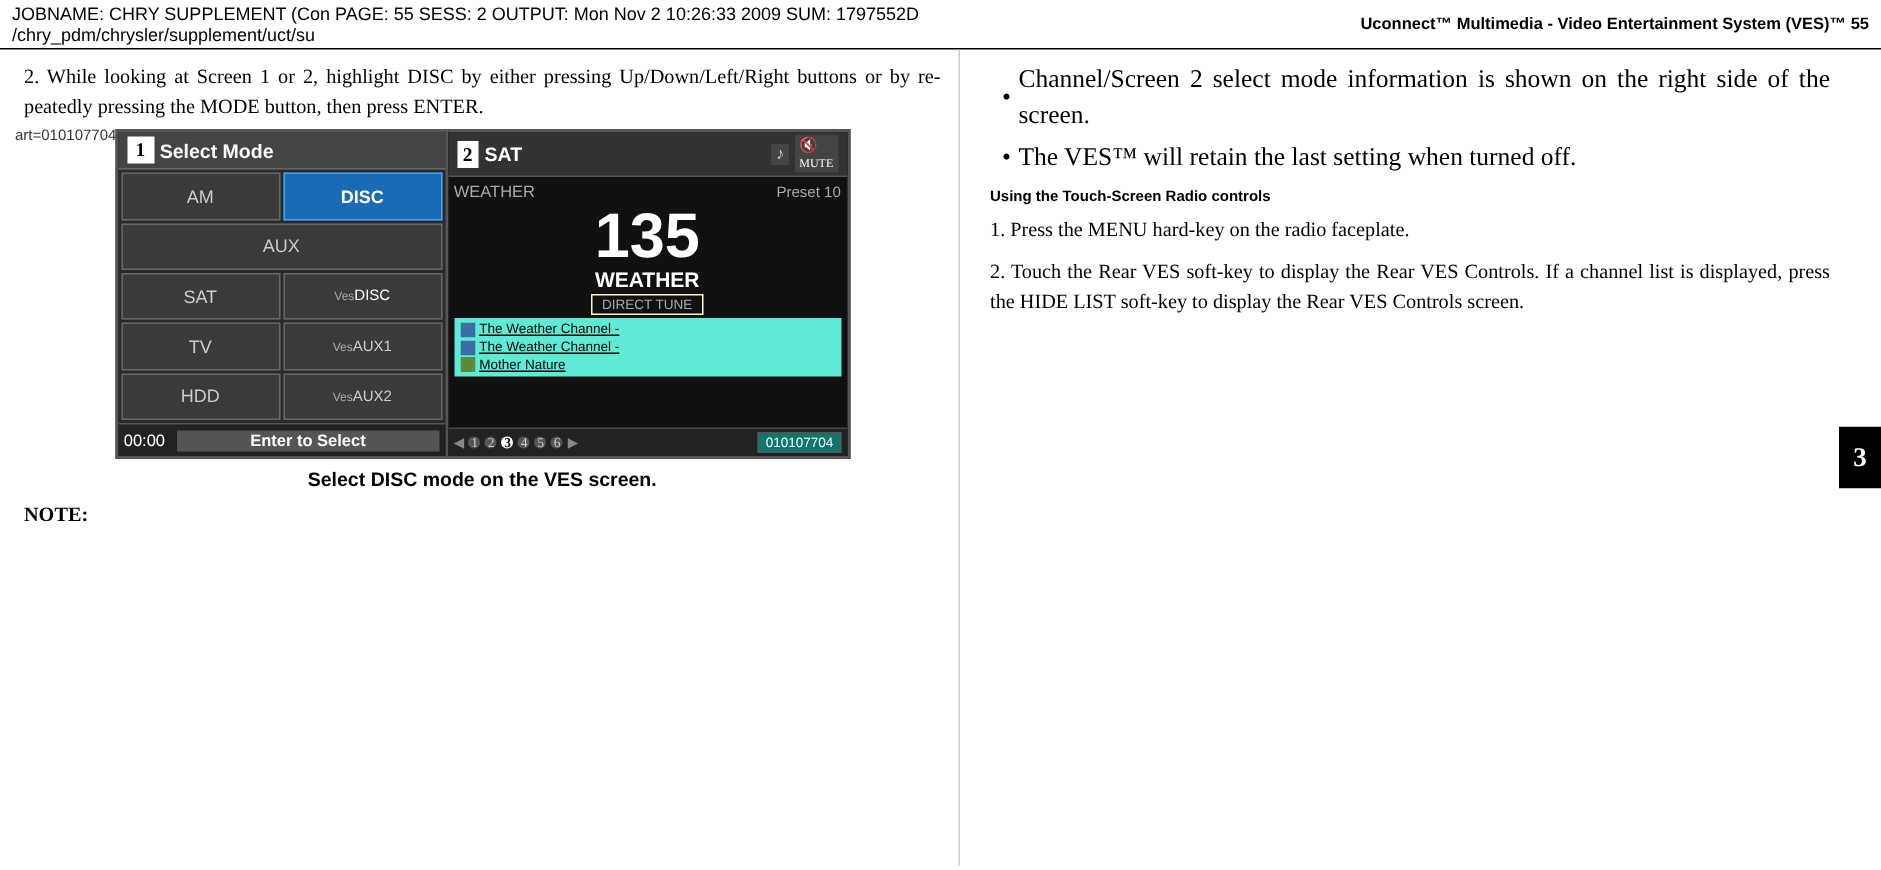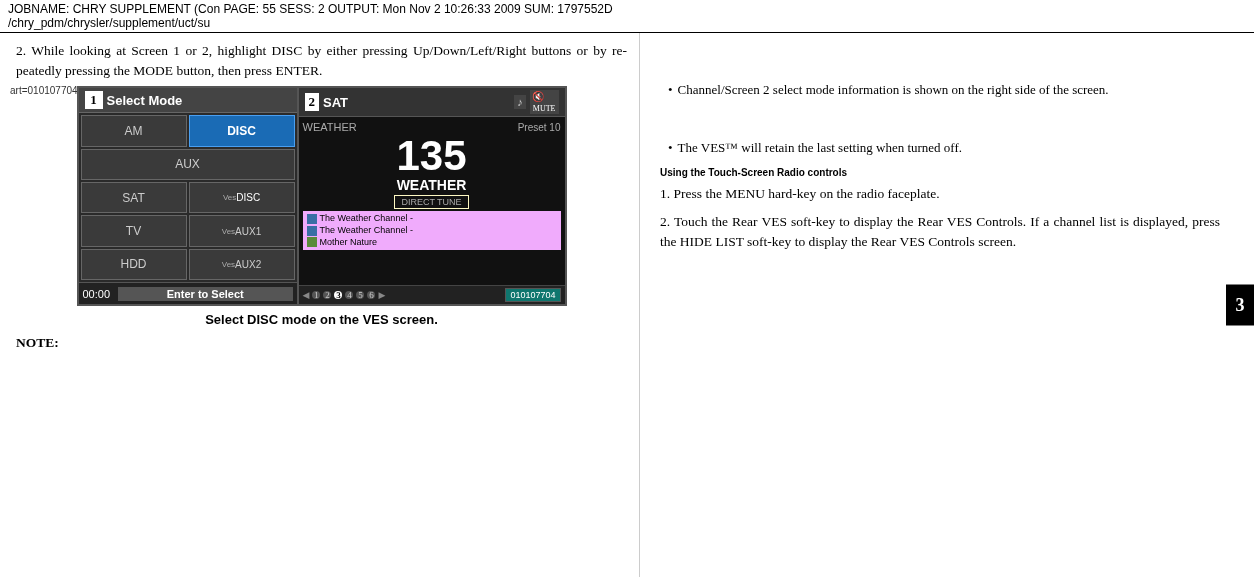--- a/index.html
+++ b/index.html
@@ -284,24 +284,25 @@
     .ves-direct-tune {
       border: 1px solid #fef9c3;
       color: #aaa;
       font-family: Arial, sans-serif;
       font-size: 9px;
       padding: 1px 6px;
       margin-top: 2px;
     }
 
     .ves-program-list {
-      background: #f0abfc;
+      background: #5eead4;
       width: 100%;
       padding: 2px 4px;
       margin-top: 2px;
+      text-decoration: underline;
     }
 
     .ves-program-item {
       display: flex;
       align-items: center;
       gap: 3px;
       font-size: 9px;
       font-family: Arial, sans-serif;
       color: #000;
       line-height: 1.3;
@@ -410,25 +411,24 @@
     .right-bullet-list {
       list-style: none;
       padding-left: 8px;
       margin-bottom: 10px;
     }
 
     .right-bullet-list li {
       display: flex;
       align-items: center;
       gap: 5px;
-      font-size: 13px;
+      font-size: 17px;
       line-height: 1.4;
       margin-bottom: 4px;
       text-align: justify;
-      margin-top: 40px;
     }
 
     .right-bullet-list li::before {
       content: "•";
       flex-shrink: 0;
     }
 
     .section-heading {
       font-weight: bold;
       font-size: 10px;
@@ -459,20 +459,21 @@
     }
   </style>
 </head>
 <body>
 
 <div class="top-header">
   <div class="top-header-left">
     <div>JOBNAME: CHRY SUPPLEMENT (Con  PAGE: 55  SESS: 2  OUTPUT: Mon Nov  2 10:26:33 2009  SUM: 1797552D</div>
     <div>/chry_pdm/chrysler/supplement/uct/su</div>
   </div>
+  <div class="top-header-right">Uconnect™ Multimedia - Video Entertainment System (VES)™   55</div>
 </div>
 
 <div class="main-content">
 
   <div class="left-col">
     <p class="intro-text">2.  While  looking  at  Screen  1  or  2,  highlight  DISC  by either pressing Up/Down/Left/Right buttons or by re-peatedly pressing the MODE button, then press ENTER.</p>
 
     <div class="art-label">art=010107704.tif     NO TRANS</div>
 
     <div class="ves-screen">

